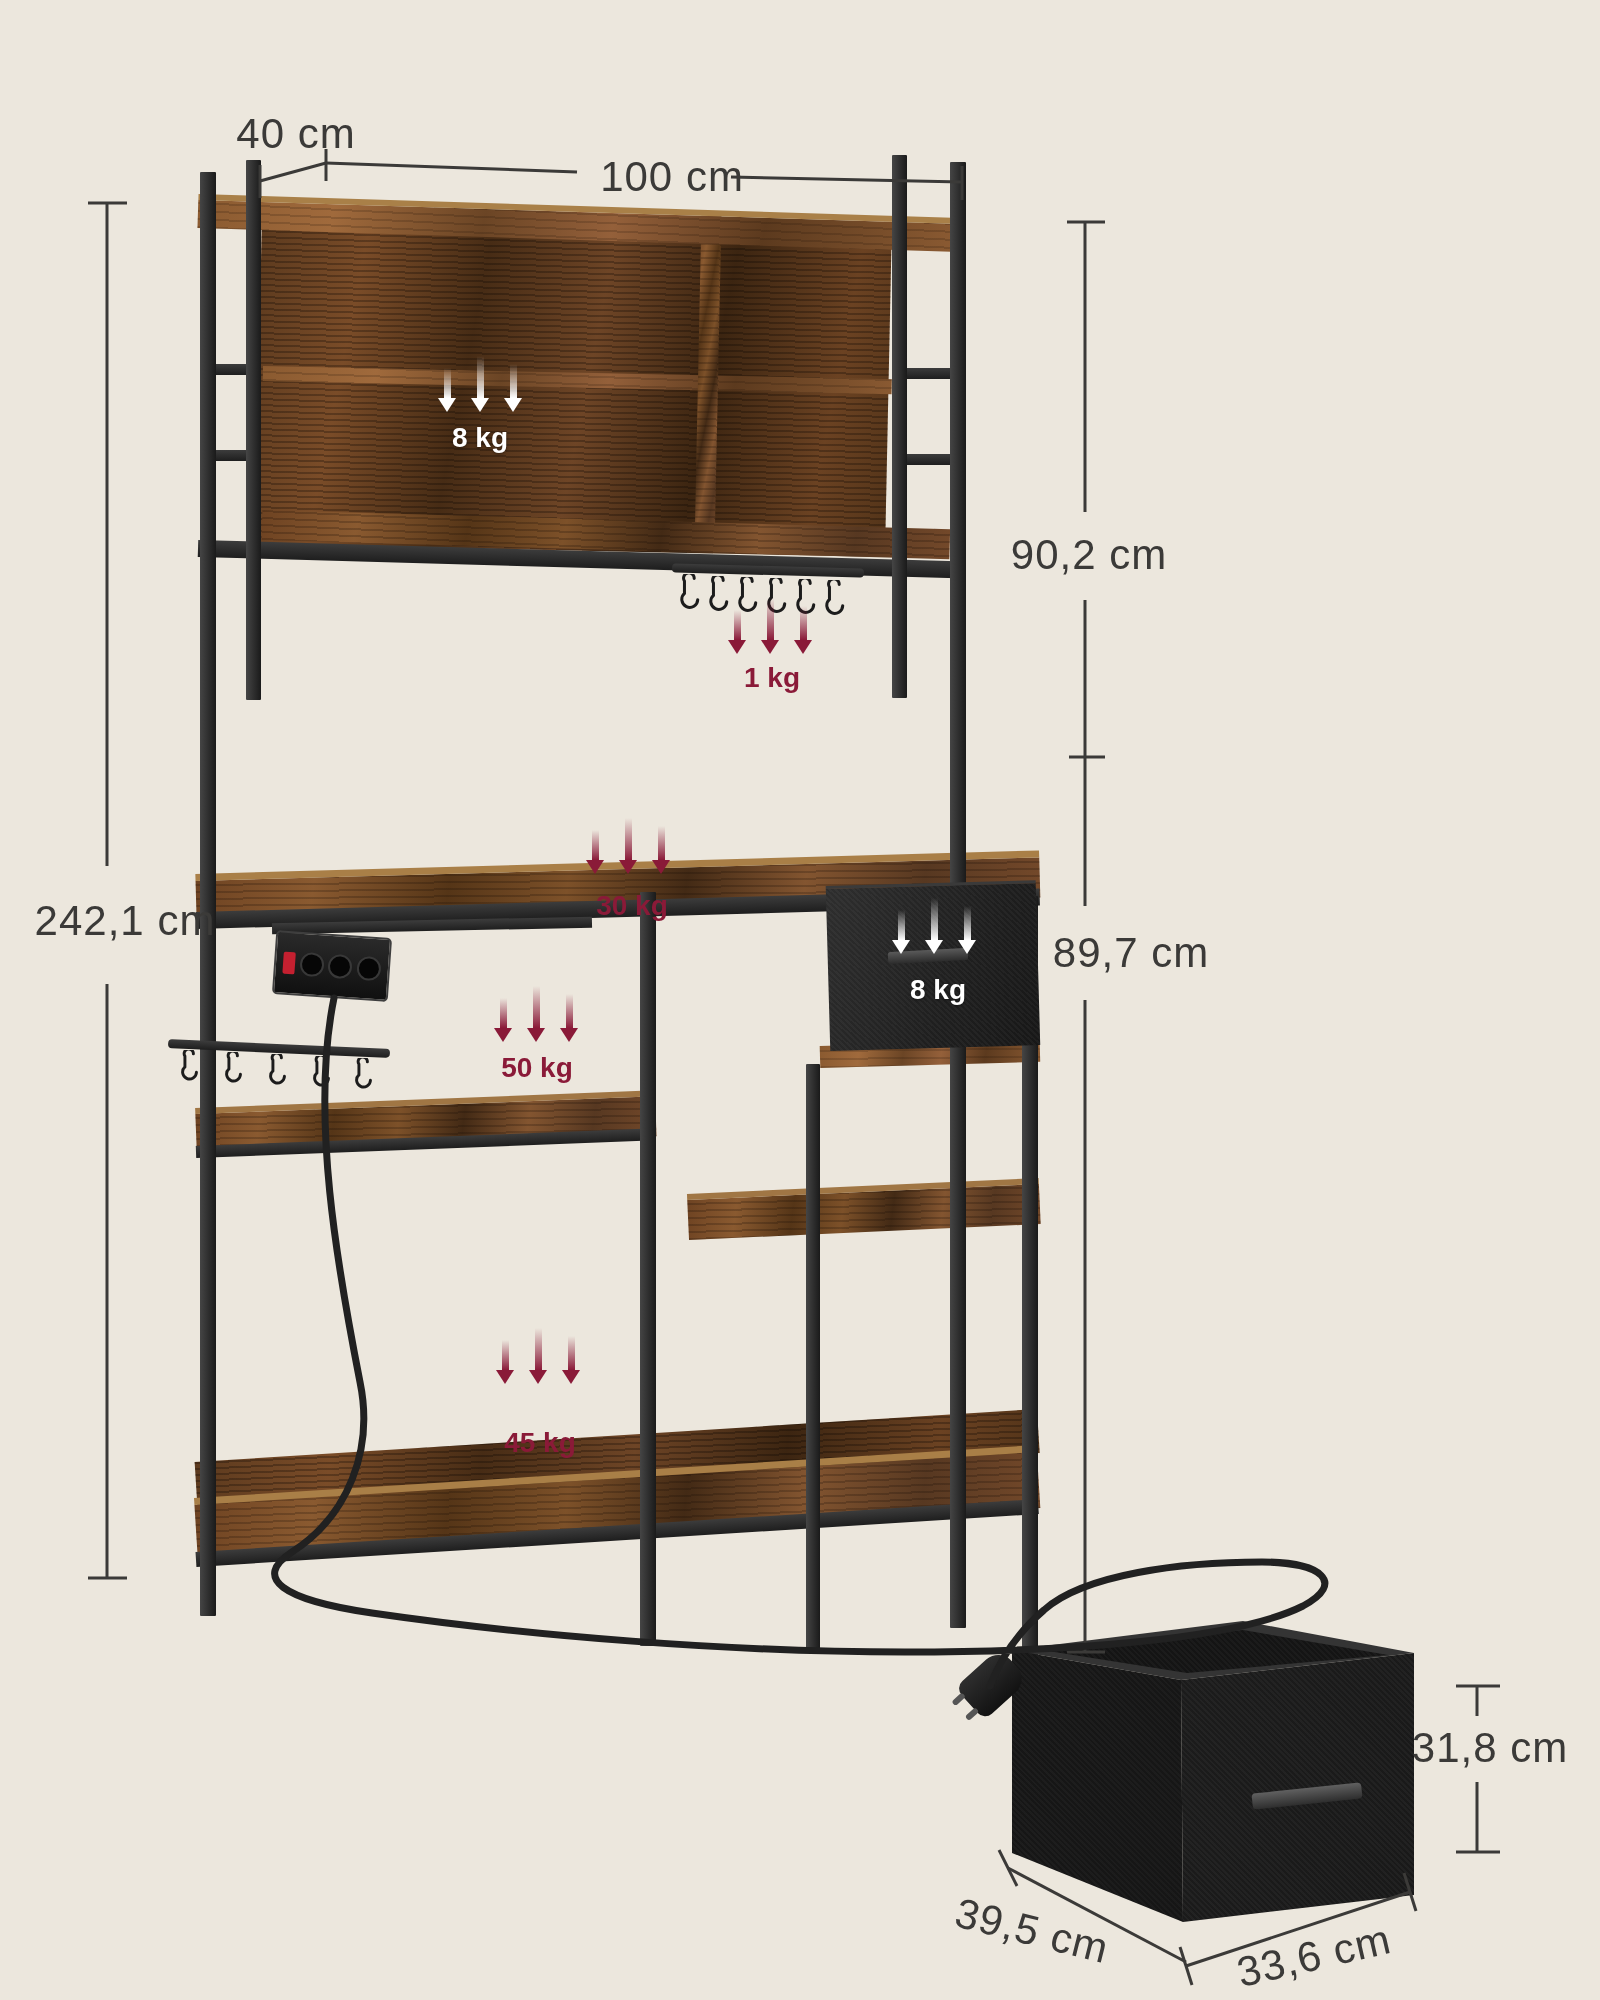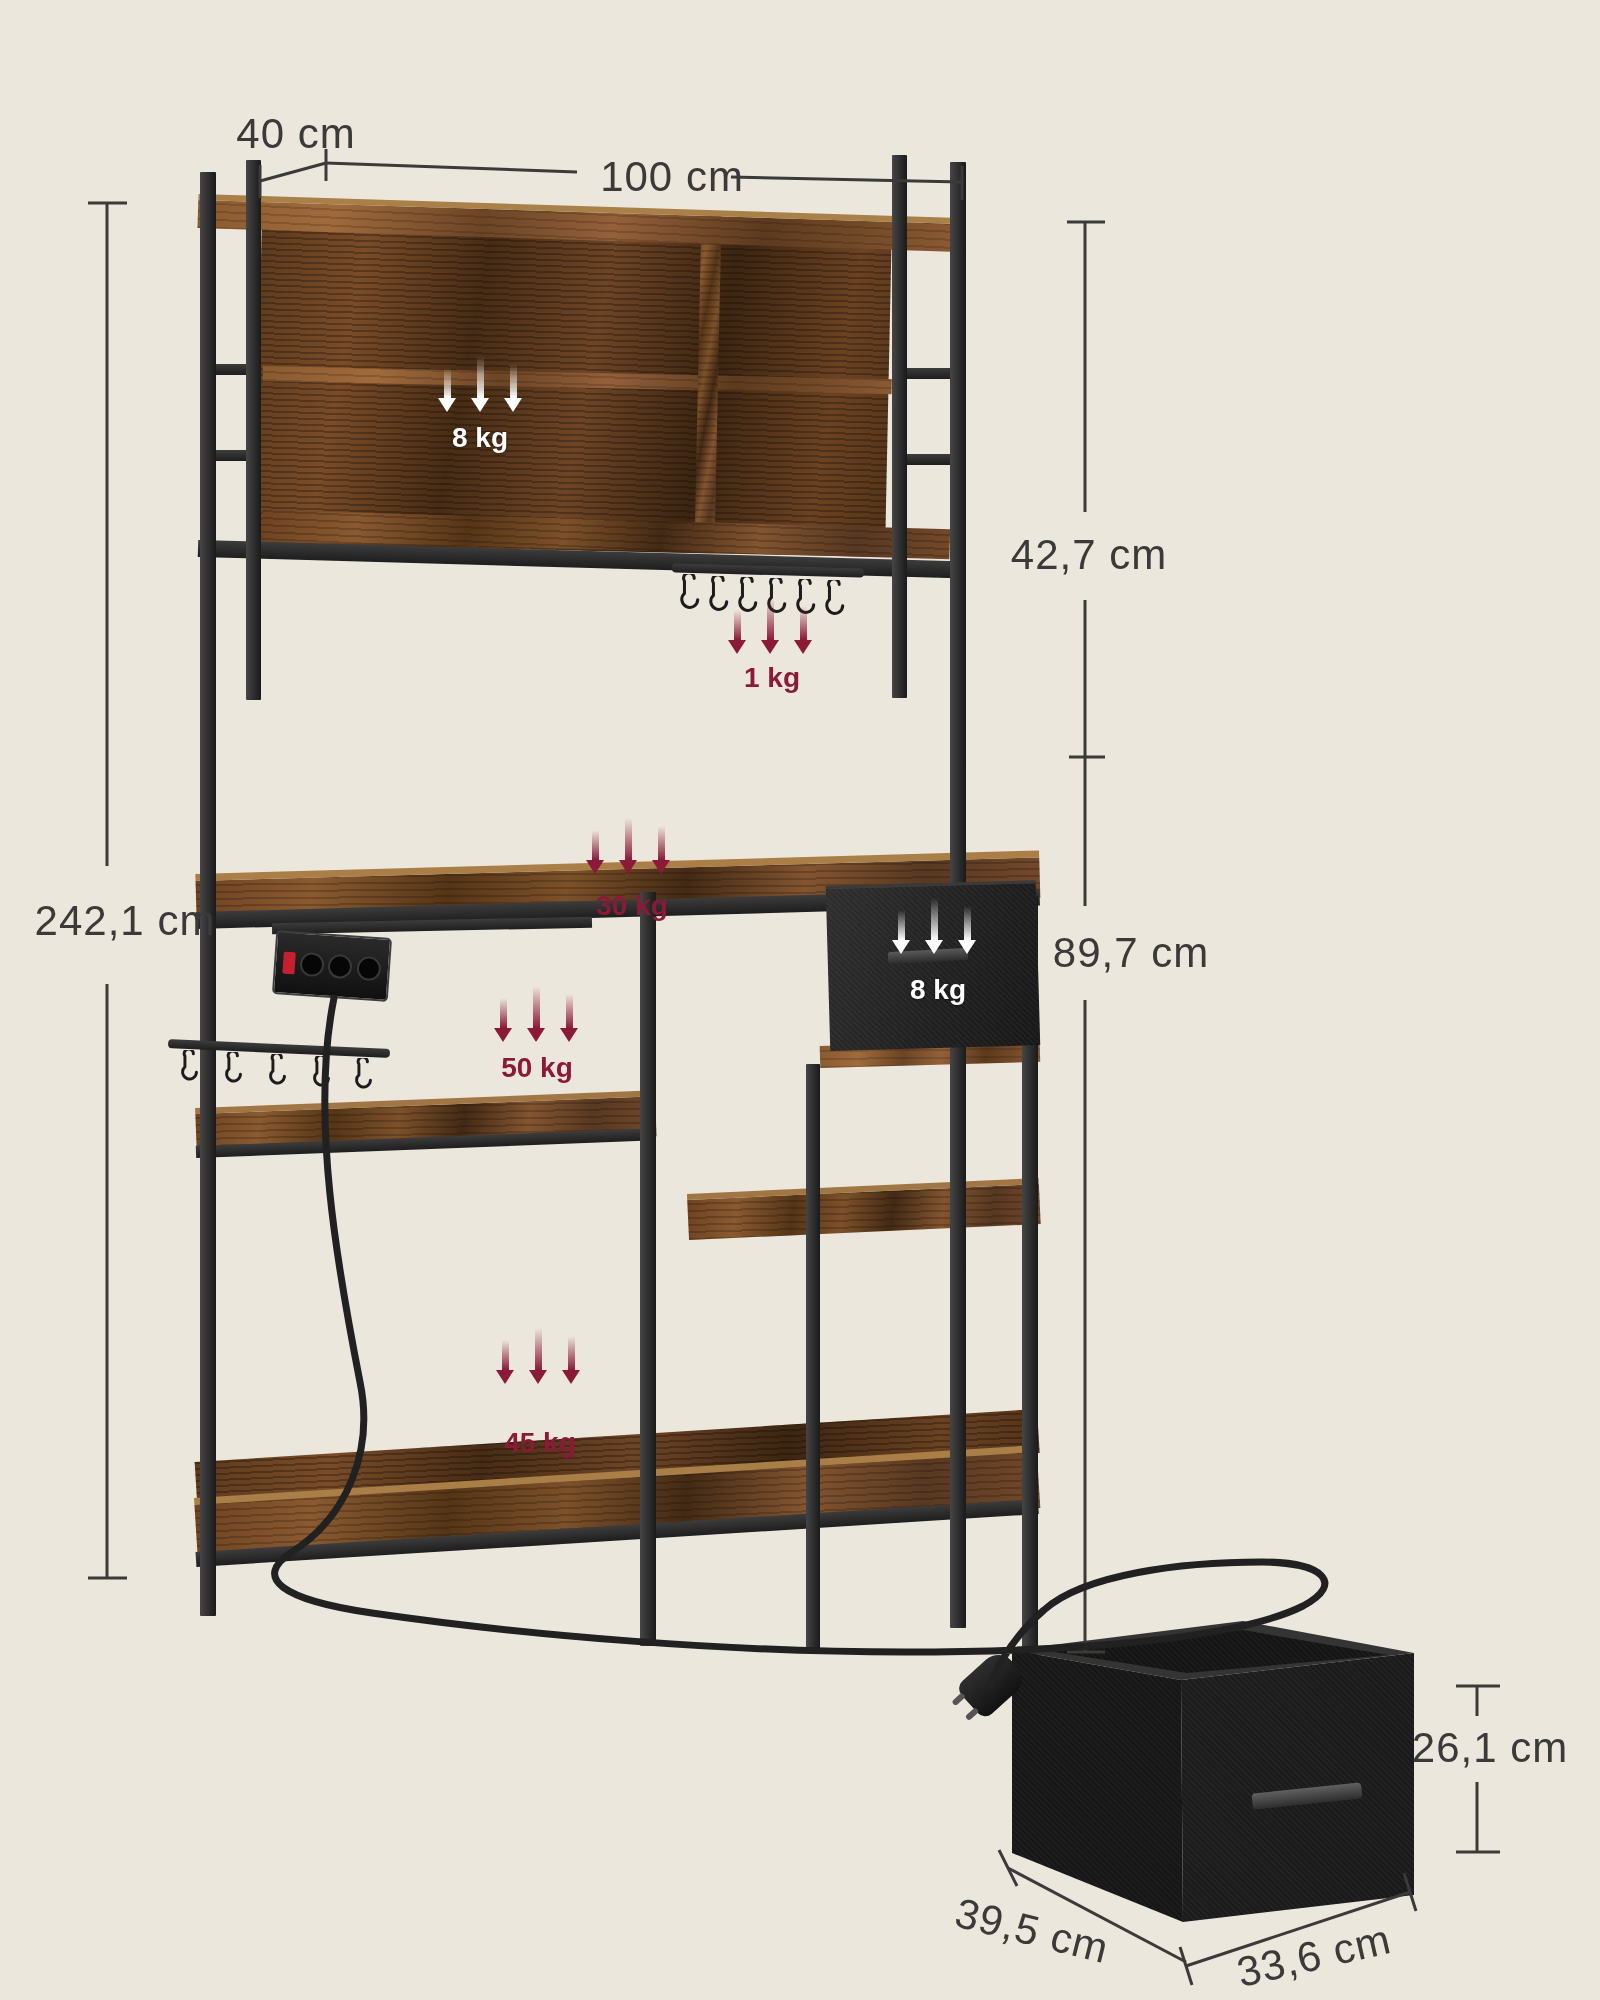--- a/index.html
+++ b/index.html
@@ -186,23 +186,23 @@
       <line x1="1180" y1="1947" x2="1192" y2="1985"></line>
         <line x1="1186" y1="1966" x2="1410" y2="1892"></line>
       <line x1="1404" y1="1873" x2="1416" y2="1911"></line>
     </g>
     <path d="M334,998 C310,1115 338,1270 360,1382 C374,1450 348,1516 292,1552 C252,1578 282,1600 372,1613 C530,1636 730,1652 905,1652 C1065,1652 1235,1640 1303,1606 C1346,1583 1322,1562 1262,1562 C1182,1562 1084,1574 1044,1610 C1016,1634 1000,1660 990,1686" stroke="#212121" stroke-width="7" fill="none" stroke-linecap="round"></path>
   </svg>
 
   <div class="dim" style="left:296px;top:134px;">40 cm</div>
   <div class="dim" style="left:672px;top:177px;">100 cm</div>
   <div class="dim" style="left:125px;top:921px;">242,1 cm</div>
-  <div class="dim" style="left:1089px;top:555px;">42,7 cm</div>
+  <div class="dim" style="left:1089px;top:555px;">90,2 cm</div>
   <div class="dim" style="left:1131px;top:953px;">89,7 cm</div>
-  <div class="dim" style="left:1490px;top:1748px;">26,1 cm</div>
+  <div class="dim" style="left:1490px;top:1748px;">31,8 cm</div>
   <div class="dim" style="left:1032px;top:1931px;transform:translate(-50%,-50%) rotate(14deg);">39,5 cm</div>
   <div class="dim" style="left:1314px;top:1956px;transform:translate(-50%,-50%) rotate(-13deg);">33,6 cm</div>
 
   <div class="arrows white" style="left:438px;top:356px;">
     <div class="arrow">
         <div class="shaft sh30"></div>
         <div class="head"></div>
       </div>
     <div class="arrow">
         <div class="shaft sh42"></div>

